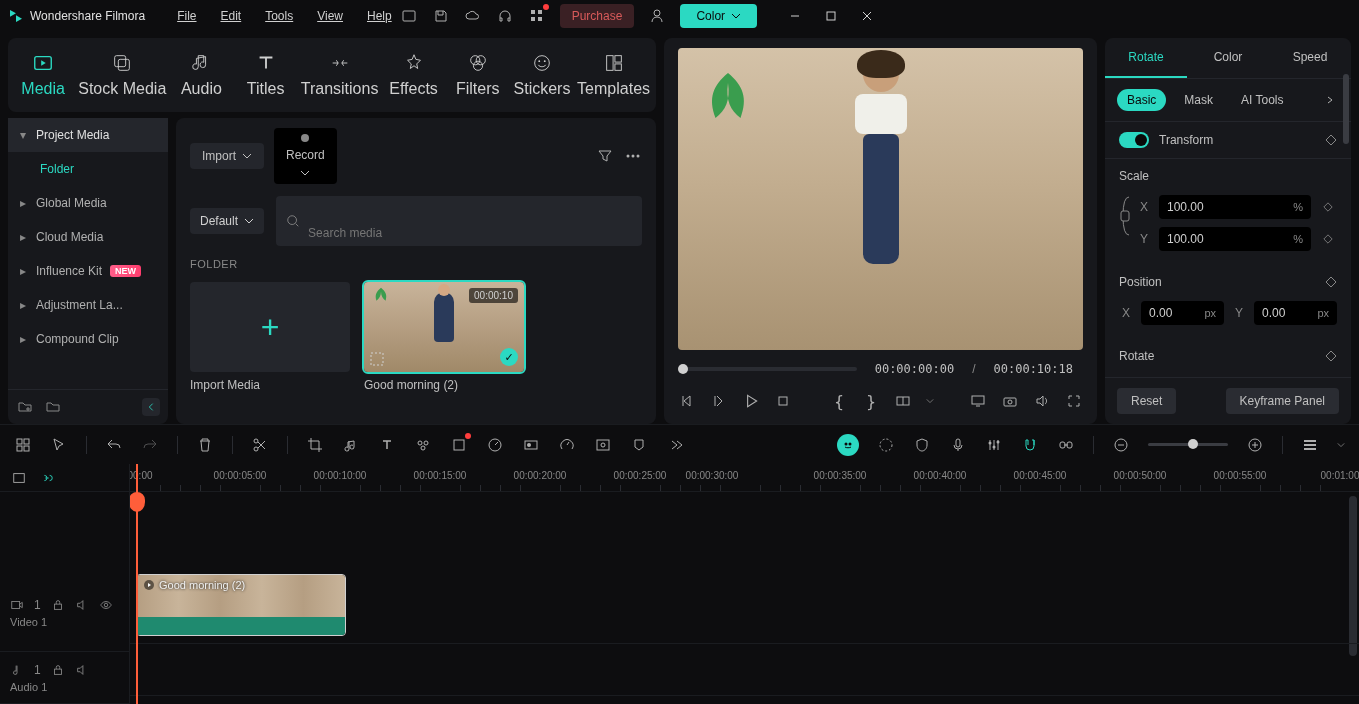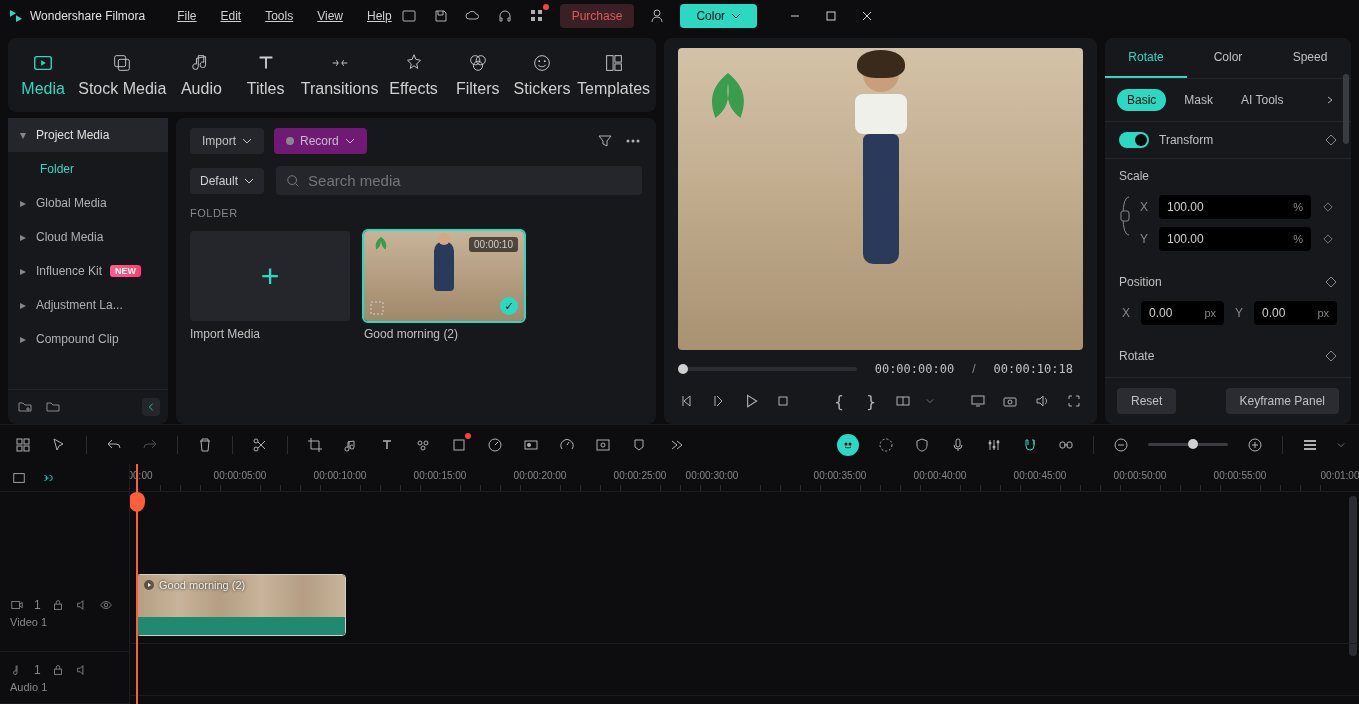--- a/index.html
+++ b/index.html
@@ -34,26 +34,26 @@
 .sidebar-child { padding: 10px 12px 10px 32px; color: #2bd9c2; cursor: pointer; font-size: 12px; }
 .chev { width: 8px; display: inline-block; color: #888; }
 .new-badge { background: linear-gradient(90deg,#ff5e8a,#ff3d6e); color: #fff; font-size: 9px; padding: 1px 5px; border-radius: 3px; font-weight: 600; }
 .sidebar-footer { margin-top: auto; display: flex; padding: 8px; gap: 10px; border-top: 1px solid #24262c; }
 .sidebar-footer .icon-btn { color: #888; }
 .sidebar-collapse { margin-left: auto; background: #24262c; border-radius: 4px; padding: 2px 4px; }
 
 .media-main { flex: 1; background: #17181c; border-radius: 8px; padding: 10px 14px; display: flex; flex-direction: column; gap: 12px; }
 .media-top { display: flex; gap: 10px; align-items: center; }
 .dropdown-btn { background: #24262c; padding: 6px 12px; border-radius: 4px; display: flex; align-items: center; gap: 6px; cursor: pointer; color: #c0c0c0; }
-.record-btn { background: #701a75; padding: 6px 12px; border-radius: 4px; display: flex; align-items: center; gap: 6px; cursor: pointer; color: #c0c0c0; }
+.record-btn { background: #000000; padding: 6px 12px; border-radius: 4px; display: flex; align-items: center; gap: 6px; cursor: pointer; color: #c0c0c0; flex-direction: column; }
 .record-dot { width: 8px; height: 8px; border-radius: 50%; background: #888; }
 .media-search-row { display: flex; gap: 12px; align-items: center; }
 .default-dd { background: #24262c; padding: 6px 10px; border-radius: 4px; display: flex; align-items: center; gap: 6px; cursor: pointer; }
 .search-box { flex: 1; background: #24262c; border-radius: 4px; display: flex; align-items: center; padding: 6px 10px; gap: 8px; }
-.search-box input { background: transparent; border: none; outline: none; color: #d0d0d0; font-size: 15px; flex: 1; }
+.search-box input { background: transparent; border: none; outline: none; color: #d0d0d0; font-size: 12px; flex: 1; margin-top: 24px; }
 .folder-label { color: #888; font-size: 11px; letter-spacing: 0.5px; }
 .media-grid { display: flex; gap: 14px; }
 .media-card { width: 160px; }
 .media-thumb { width: 160px; height: 90px; background: #24262c; border-radius: 4px; display: flex; align-items: center; justify-content: center; position: relative; cursor: pointer; }
 .media-thumb.selected { outline: 2px solid #2bd9c2; }
 .media-thumb .duration { position: absolute; top: 6px; right: 6px; background: rgba(0,0,0,0.6); padding: 2px 5px; border-radius: 3px; font-size: 10px; }
 .media-thumb .check { position: absolute; bottom: 6px; right: 6px; width: 18px; height: 18px; border-radius: 50%; background: #2bd9c2; display: flex; align-items: center; justify-content: center; color: #0a0a0a; font-size: 11px; }
 .media-thumb .scale-icon { position: absolute; bottom: 6px; left: 6px; color: #d0d0d0; }
 .media-card-label { padding-top: 6px; font-size: 12px; color: #c0c0c0; }
 .plus-big { color: #2bd9c2; font-size: 32px; font-weight: 200; }

